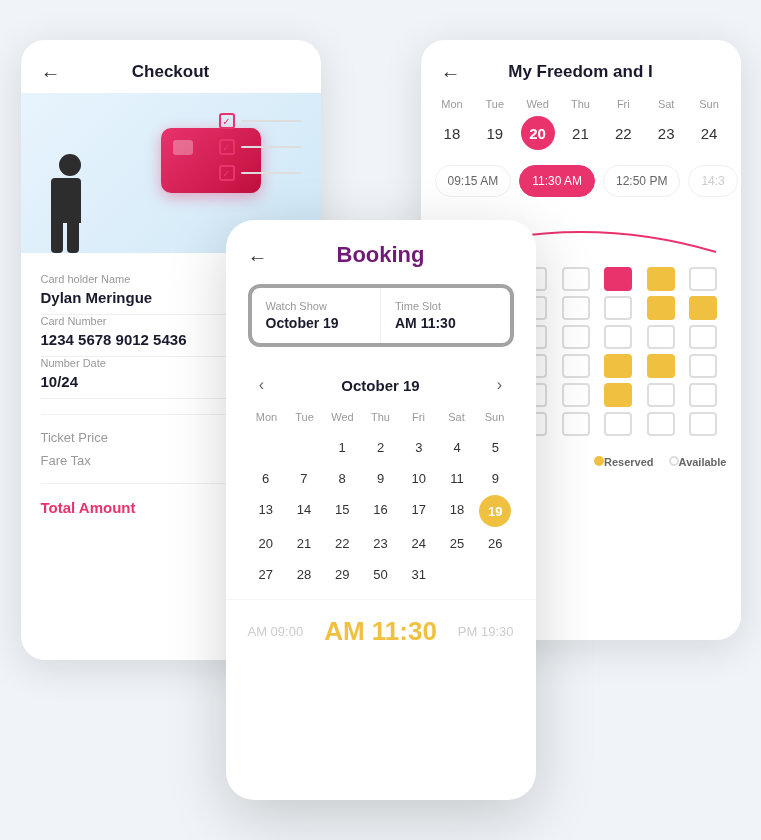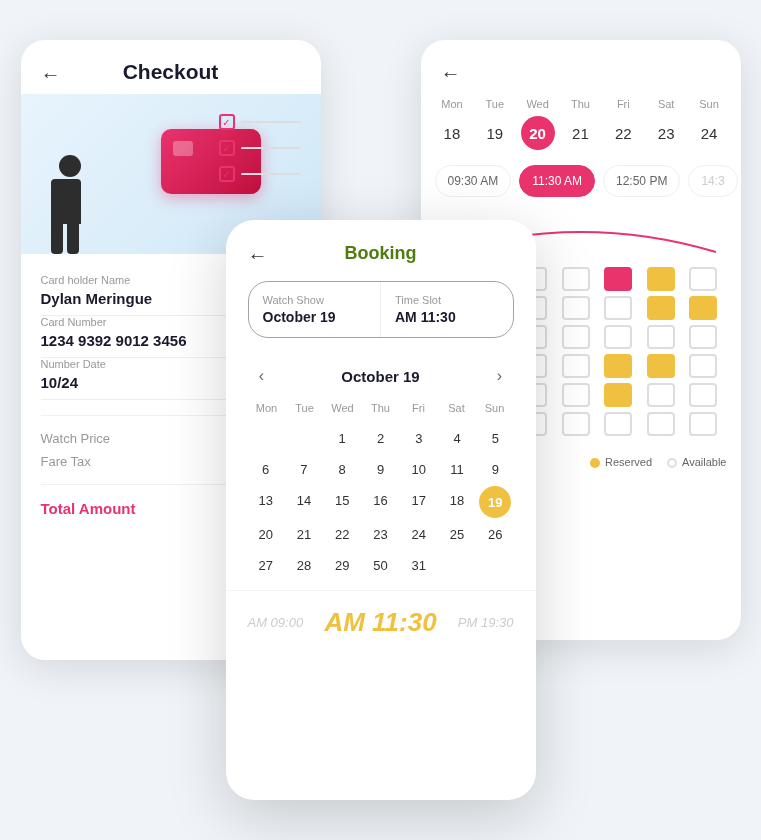--- a/index.html
+++ b/index.html
@@ -44,21 +44,21 @@
 
     .checkout-back {
       font-size: 20px;
       color: #333;
       cursor: pointer;
     }
 
     .checkout-title {
       flex: 1;
       text-align: center;
-      font-size: 21px;
+      font-size: 17px;
       font-weight: 600;
       color: #1a1a2e;
       margin-right: 20px;
     }
 
     .checkout-illustration {
       height: 160px;
       background: linear-gradient(135deg, #e8f4fd 0%, #d0e8f7 100%);
       position: relative;
       display: flex;
@@ -353,24 +353,24 @@
     .legend {
       display: flex;
       justify-content: flex-end;
       gap: 15px;
       padding: 10px 14px;
       align-items: center;
     }
 
     .legend-item {
       display: flex;
-      align-items: flex-end;
-      gap: 5px;
+      align-items: flex-start;
       font-size: 11px;
       color: #666;
+      font-weight: bold;
     }
 
     .legend-dot {
       width: 10px;
       height: 10px;
       border-radius: 50%;
     }
 
     .legend-dot.reserved { background: #f0c040; }
     .legend-dot.available { border: 2px solid #ddd; }
@@ -398,31 +398,31 @@
 
     .booking-back {
       font-size: 20px;
       color: #333;
       cursor: pointer;
     }
 
     .booking-title {
       flex: 1;
       text-align: center;
-      font-size: 18px;
+      font-size: 22px;
       font-weight: 600;
-      color: #4d7c0f;
+      color: #701a75;
       margin-right: 20px;
     }
 
     .booking-info-row {
       display: flex;
       margin: 16px 22px;
-      border: 1px solid #a3a3a3;
-      border-radius: 20px;
+      border: 4px solid #a3a3a3;
+      border-radius: 12px;
       overflow: hidden;
     }
 
     .booking-info-cell {
       flex: 1;
       padding: 12px 14px;
     }
 
     .booking-info-cell:first-child {
       border-right: 1px solid #eee;
@@ -514,21 +514,20 @@
       color: transparent;
     }
 
     .time-selector {
       display: flex;
       align-items: center;
       justify-content: space-between;
       padding: 16px 22px 10px;
       border-top: 1px solid #f5f5f5;
       margin-top: 10px;
-      font-style: italic;
     }
 
     .time-side {
       font-size: 13px;
       color: #ccc;
       font-weight: 500;
     }
 
     .time-center {
       font-size: 26px;
@@ -576,47 +575,48 @@
       </div>
     </div>
 
     <div class="checkout-form">
       <div class="form-field">
         <div class="field-label">Card holder Name</div>
         <div class="field-value">Dylan Meringue</div>
       </div>
       <div class="form-field">
         <div class="field-label">Card Number</div>
-        <div class="field-value">1234 9392 9012 3456</div>
+        <div class="field-value">1234 5678 9012 5436</div>
       </div>
       <div class="form-field">
         <div class="field-label">Number Date</div>
         <div class="field-value">10/24</div>
       </div>
 
       <div class="form-divider"></div>
 
       <div class="price-row">
-        <span class="price-label">Watch Price</span>
+        <span class="price-label">Ticket Price</span>
       </div>
       <div class="price-row">
         <span class="price-label">Fare Tax</span>
       </div>
 
       <div class="form-divider"></div>
 
       <div class="total-row">
         <span class="total-label">Total Amount</span>
       </div>
     </div>
   </div>
 
   <div class="schedule-card">
     <div class="schedule-header">
       <span class="schedule-back">←</span>
+      <span class="schedule-title">My Freedom and I</span>
     </div>
 
     <div class="days-row">
       <div class="day-col">
         <span class="day-name">Mon</span>
         <span class="day-num">18</span>
       </div>
       <div class="day-col">
         <span class="day-name">Tue</span>
         <span class="day-num">19</span>
@@ -637,21 +637,21 @@
         <span class="day-name">Sat</span>
         <span class="day-num">23</span>
       </div>
       <div class="day-col">
         <span class="day-name">Sun</span>
         <span class="day-num">24</span>
       </div>
     </div>
 
     <div class="time-slots-row">
-      <div class="time-slot">09:30 AM</div>
+      <div class="time-slot">09:15 AM</div>
       <div class="time-slot active">11:30 AM</div>
       <div class="time-slot">12:50 PM</div>
       <div class="time-slot disabled">14:3</div>
     </div>
 
     <div class="seat-grid-area">
 
       <div class="screen-curve">
         <svg width="100%" height="40" viewBox="0 0 290 40">
           <path d="M 10,35 Q 145,-5 280,35" stroke="#e8336d" stroke-width="2" fill="none"></path>

